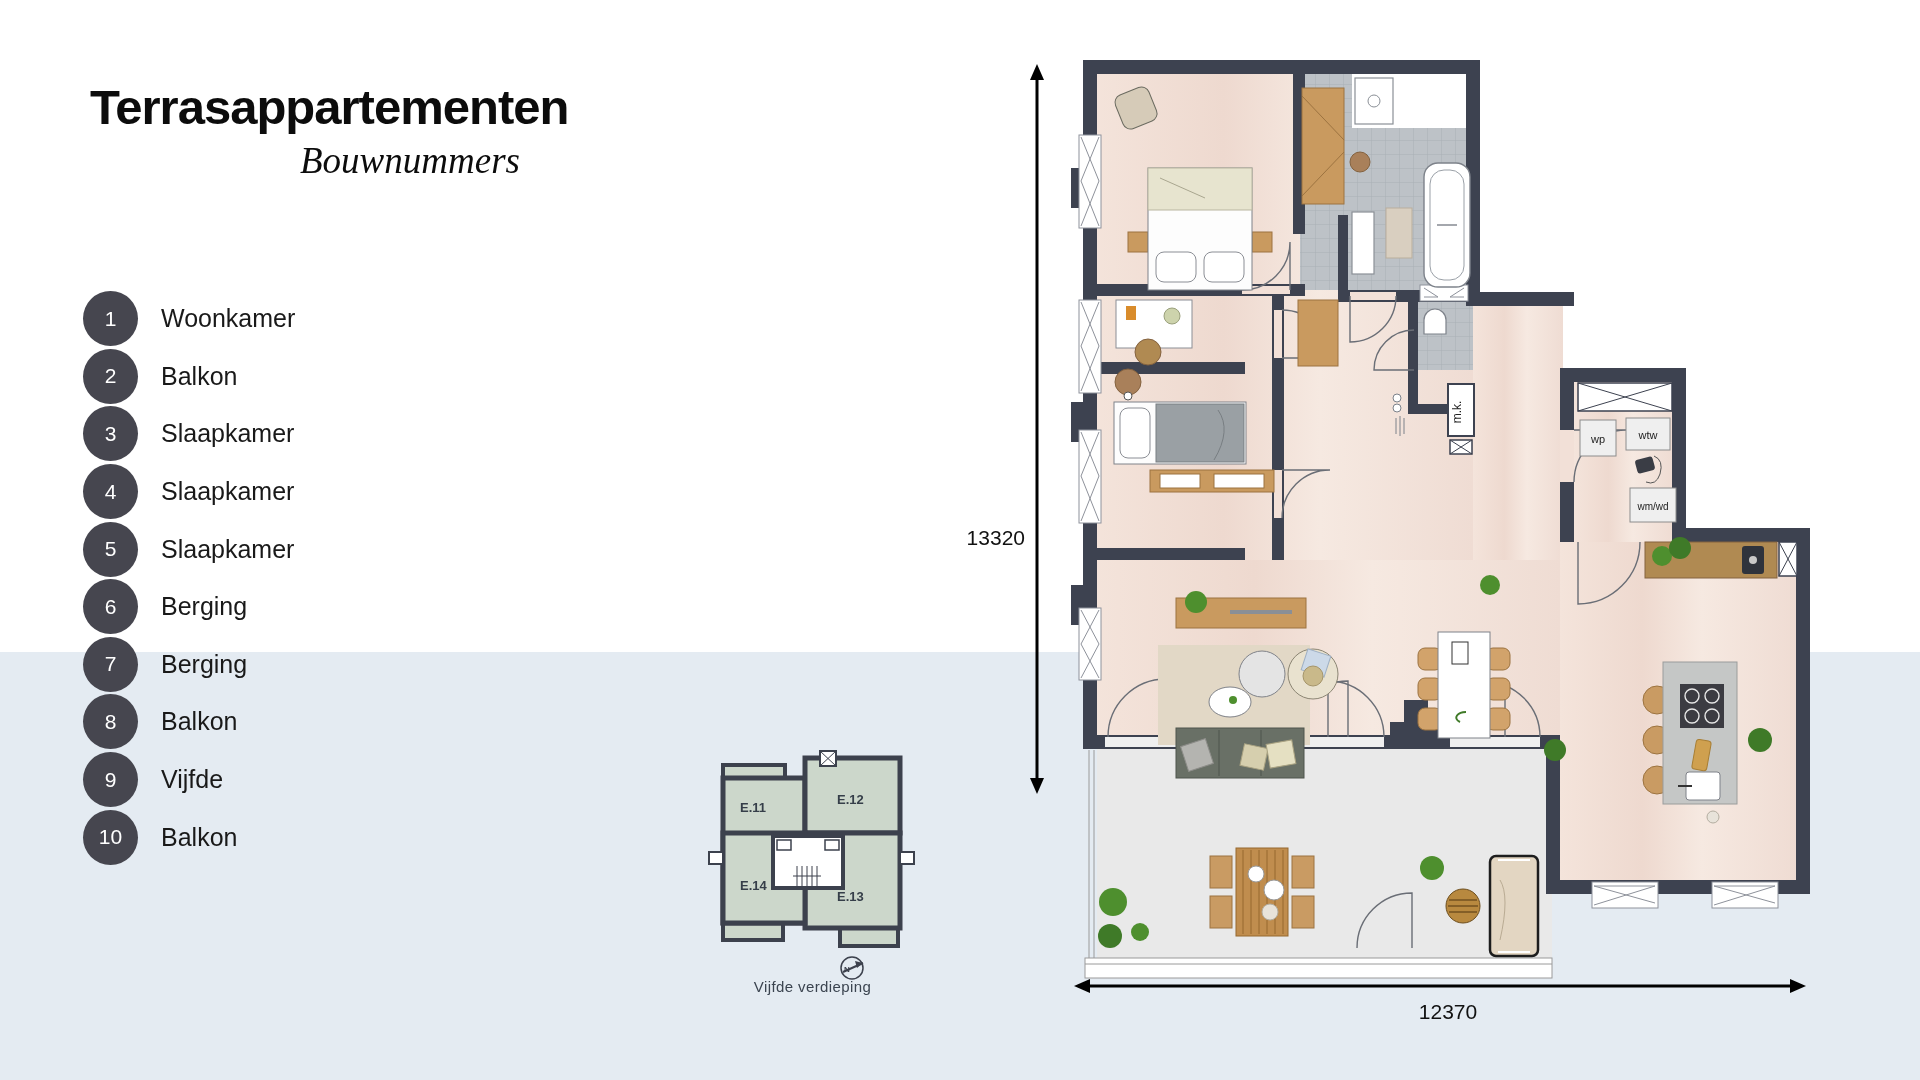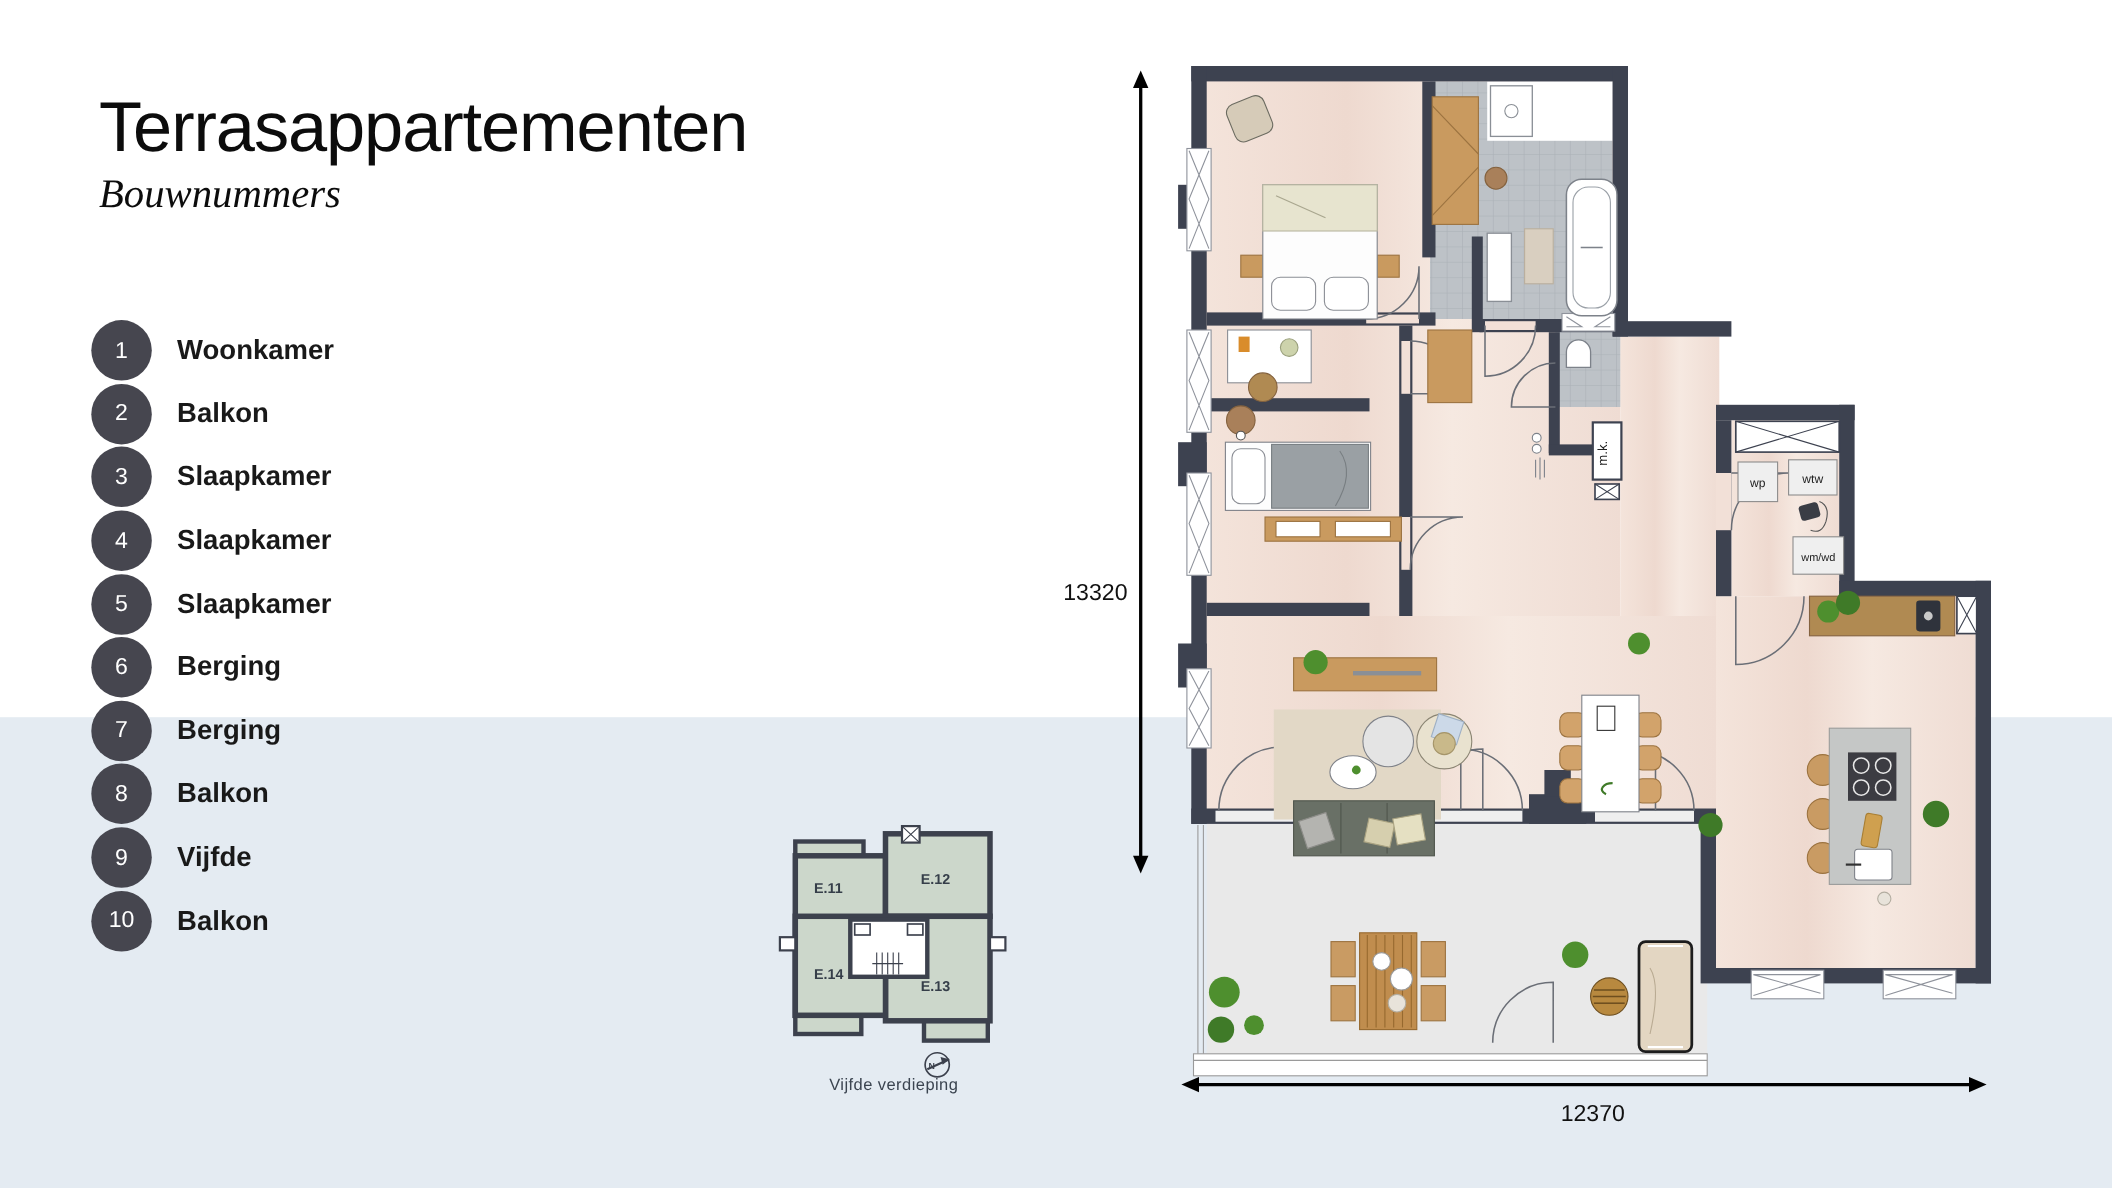--- a/index.html
+++ b/index.html
@@ -1,29 +1,29 @@
 <!DOCTYPE html>
 <html><head>
 <meta charset="utf-8">
 <style>
   html,body{margin:0;padding:0;}
   .page{position:relative;width:1920px;height:1080px;background:#ffffff;overflow:hidden;
         font-family:"Liberation Sans",sans-serif;}
   .bg-band{position:absolute;left:0;top:652px;width:1920px;height:428px;background:#e4ebf2;}
   
   .header{position:absolute;left:90px;top:82px;width:640px;color:#0c0c0c;}
-  .title{font-size:64px;font-weight:normal;letter-spacing:-1px;line-height:1.05;}
-  .subtitle{font-family:"Liberation Serif",serif;font-style:italic;font-size:37px;margin-top:6px;}
+  .title{font-size:49px;font-weight:bold;letter-spacing:-1px;line-height:1.05;}
+  .subtitle{font-family:"Liberation Serif",serif;font-style:italic;font-size:37px;margin-top:6px;text-align:center;}
   .numbers{font-size:24px;margin-top:8px;color:#111;}
   
   .legend{position:absolute;left:83px;top:290px;display:flex;flex-direction:column;}
   .legend-item{display:flex;align-items:center;height:57.6px;}
   .badge{width:55px;height:55px;border-radius:50%;background:#46464f;color:#fff;
          display:flex;align-items:center;justify-content:center;font-size:21px;flex:0 0 55px;}
-  .legend-label{margin-left:23px;font-size:25px;color:#191919;font-weight:bold;}
+  .legend-label{margin-left:23px;font-size:25px;color:#191919;}
   
   .mini-plan{position:absolute;left:705px;top:748px;width:215px;height:245px;}
   .mini-caption{position:absolute;left:705px;top:978px;width:215px;text-align:center;
         font-size:15px;font-weight:normal;color:#3b4450;letter-spacing:.4px;}
   
   .main-plan{position:absolute;left:940px;top:30px;width:900px;height:1020px;}
   svg text{font-family:"Liberation Sans",sans-serif;}
 </style>
 </head>
 <body>

